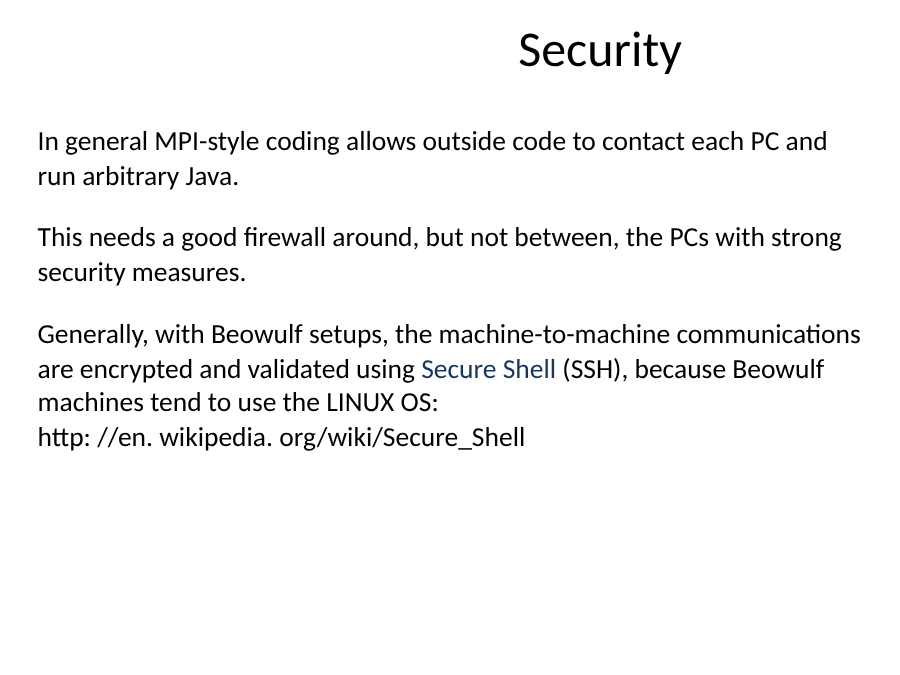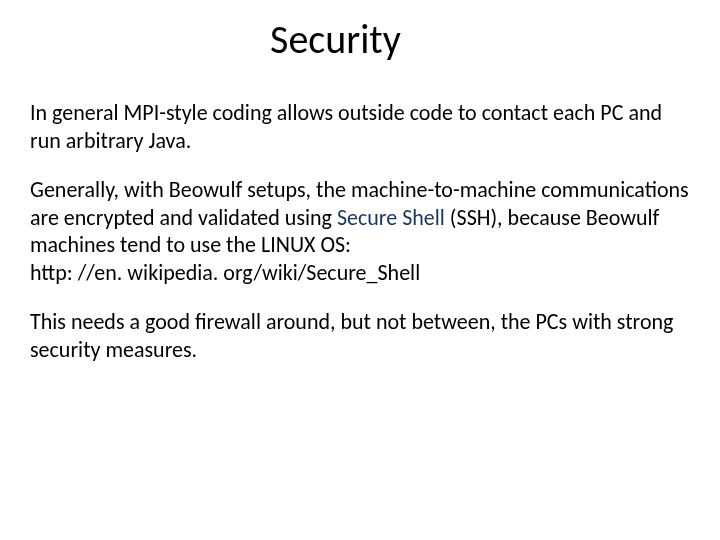--- a/index.html
+++ b/index.html
@@ -15,21 +15,21 @@
   .slide {
     box-sizing: border-box;
     width: 720px;
     height: 540px;
     padding: 15px 30px 20px 30px;
     position: relative;
   }
   .title {
     font-size: 40px;
     font-weight: 400;
-    text-align: left;
+    text-align: center;
     margin: 0 0 35px 240px;
     color: #000;
   }
   .body p {
     font-size: 22px;
     line-height: 1.25;
     margin: 0 0 22px 0;
     color: #000;
   }
   .link-frag {
@@ -40,22 +40,22 @@
 <body>
 
 <div class="slide">
 
   <h1 class="title">Security</h1>
 
   <div class="body">
 
     <p>In general MPI-style coding allows outside code to contact each PC and run arbitrary Java.</p>
 
+    <p>This needs a good firewall around, but not between, the PCs with strong security measures.</p>
+
     <p>
       <span>Generally, with Beowulf setups, the machine-to-machine communications are encrypted and validated using </span><span class="link-frag">Secure Shell</span><span> (SSH), because Beowulf machines tend to use the LINUX OS:</span><br>
       <span> http: //en. wikipedia. org/wiki/Secure_Shell</span>
     </p>
-
-    <p>This needs a good firewall around, but not between, the PCs with strong security measures.</p>
 
 
   </div>
 </div>
 
 </body></html>

